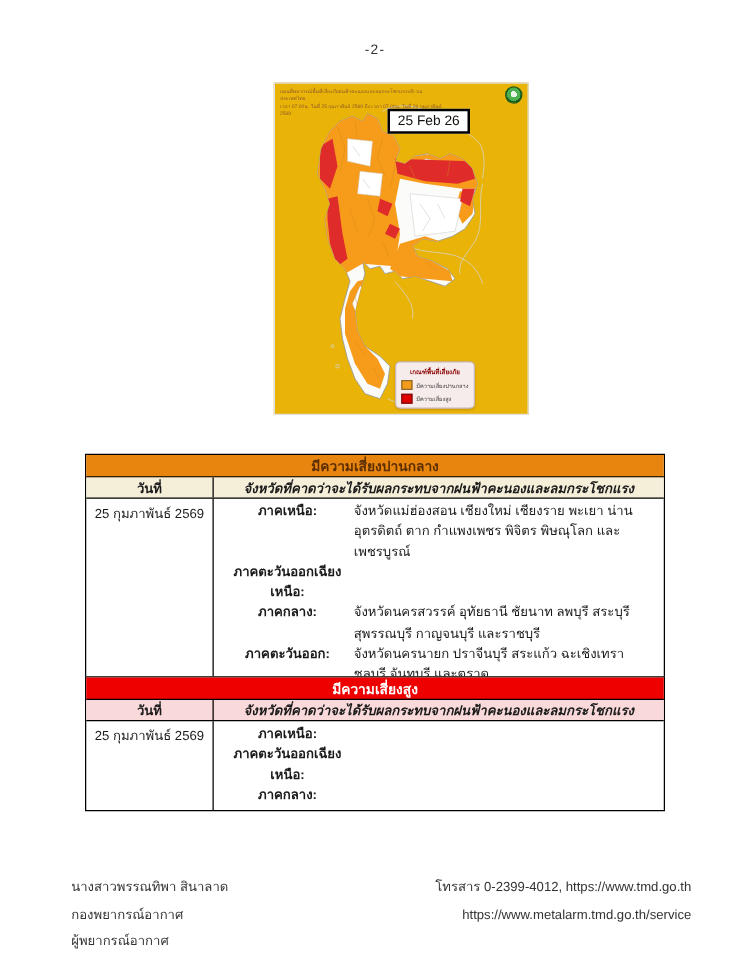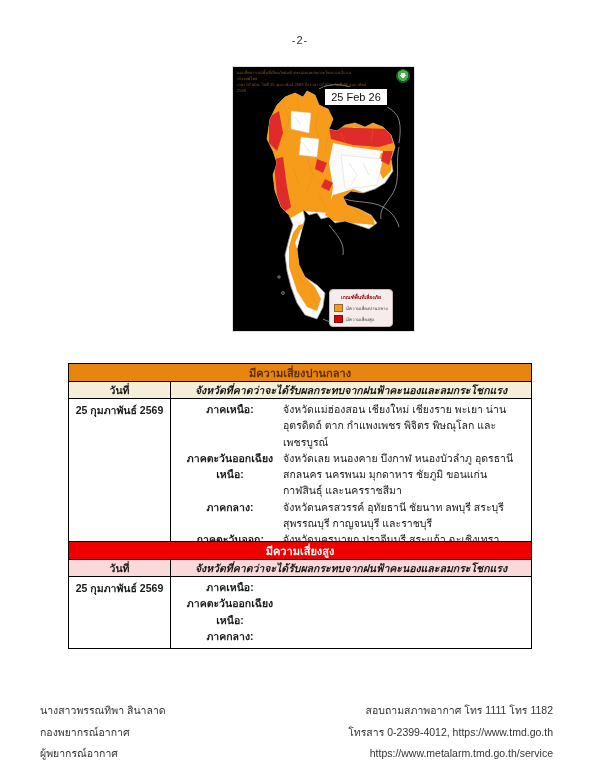--- a/index.html
+++ b/index.html
@@ -8,22 +8,22 @@
     font-family: "Liberation Sans", "DejaVu Sans", sans-serif;
     background:#ffffff; color:#1a1a1a; position:relative; overflow:hidden;
   }
   .page { position:absolute; inset:0; background:#fff; }
 
   
   .page-number { position:absolute; top:34px; left:0; width:100%; text-align:center;
     font-size:11px; color:#333; letter-spacing:1px; }
 
   
-  .map { position:absolute; left:232px; top:66px; width:183px; height:266px;
-    background:#000000; border:1px solid #e0e0e0; }
+  .map { position:absolute; left:219px; top:66px; width:204px; height:266px;
+    background:#eab308; border:1px solid #e0e0e0; }
   .map svg { position:absolute; left:0; top:0; }
   .map-title { position:absolute; left:4px; top:3px; width:130px;
     font-size:4px; line-height:1.5; color:#8a5a2a; }
   .map-logo { position:absolute; right:4px; top:2px; width:14px; height:14px;
     border-radius:50%; background:radial-gradient(circle at 50% 45%, #e8f5e9 0 28%, #4caf50 29% 60%, #1b5e20 61% 100%);
     border:1px solid #1b5e20; }
   .map-date { position:absolute; left:90px; top:20px; width:66px; height:20px;
     background:#fff; border:2px solid #000; display:flex; align-items:center; justify-content:center;
     font-size:11px; color:#111; }
   .map-legend { position:absolute; left:96px; top:222px; width:64px; height:38px;
@@ -44,28 +44,28 @@
     font-size:11px; font-weight:bold; border-bottom:1px solid #000; }
   .medium-table .rt-caption { background:#E8850F; color:#5c2e00; }
   .high-table .rt-caption { background:#EE0000; color:#ffffff; }
   .rt-header { display:flex; height:17px; border-bottom:1px solid #000; font-weight:bold; font-size:10.5px; }
   .medium-table .rt-header { background:#F5EFDA; }
   .high-table .rt-header { background:#F9D9D9; }
   .rt-header .hc-date { width:102px; border-right:1px solid #000; display:flex; align-items:center; justify-content:center; }
   .rt-header .hc-prov { flex:1; display:flex; align-items:center; justify-content:center;font-style:italic; }
   .rt-body { display:flex; font-size:10.5px; }
   .rt-date { width:102px; border-right:1px solid #000; padding:3px 4px 0 4px;
-    font-weight:bold; text-align:center; }
+    font-weight:normal; text-align:center; }
   .rt-content { flex:1; padding:2px 6px 4px 6px; }
   .rt-row { display:flex; align-items:flex-start; }
   .rt-region { width:106px; flex:0 0 auto; font-weight:bold; line-height:1.55;text-align:center; }
   .rt-provinces { flex:1; line-height:1.55; }
 
   
-  .footer { position:absolute; left:40px; right:47px; top:700px; display:flex;
+  .footer { position:absolute; left:57px; right:47px; top:700px; display:flex;
     justify-content:space-between; font-size:10.5px; color:#333; }
   .footer .f-left div, .footer .f-right div { line-height:21.5px; }
   .footer .f-right { text-align:right; }
 </style>
 </head>
 <body>
 
 <div class="page">
 
   <div class="page-number">-2-</div>
@@ -158,21 +158,20 @@
     </div>
     <div class="rt-body">
       <div class="rt-date">25 กุมภาพันธ์ 2569</div>
       <div class="rt-content">
         <div class="rt-row">
           <div class="rt-region">ภาคเหนือ:</div>
           <div class="rt-provinces">จังหวัดแม่ฮ่องสอน เชียงใหม่ เชียงราย พะเยา น่าน อุตรดิตถ์ ตาก กำแพงเพชร พิจิตร พิษณุโลก และเพชรบูรณ์</div>
         </div>
         <div class="rt-row">
           <div class="rt-region">ภาคตะวันออกเฉียงเหนือ:</div>
-          <div class="rt-provinces">จังหวัดเลย หนองคาย บึงกาฬ หนองบัวลำภู อุดรธานี สกลนคร นครพนม มุกดาหาร ชัยภูมิ ขอนแก่น กาฬสินธุ์ และนครราชสีมา</div>
         </div>
         <div class="rt-row">
           <div class="rt-region">ภาคกลาง:</div>
           <div class="rt-provinces">จังหวัดนครสวรรค์ อุทัยธานี ชัยนาท ลพบุรี สระบุรี สุพรรณบุรี กาญจนบุรี และราชบุรี</div>
         </div>
         <div class="rt-row">
           <div class="rt-region">ภาคตะวันออก:</div>
           <div class="rt-provinces">จังหวัดนครนายก ปราจีนบุรี สระแก้ว ฉะเชิงเทรา ชลบุรี จันทบุรี และตราด</div>
         </div>
       </div>
@@ -201,19 +200,18 @@
     </div>
   </div>
 
   <div class="footer">
     <div class="f-left">
       <div>นางสาวพรรณทิพา สินาลาด</div>
       <div>กองพยากรณ์อากาศ</div>
       <div>ผู้พยากรณ์อากาศ</div>
     </div>
     <div class="f-right">
-      <div>สอบถามสภาพอากาศ โทร 1111 โทร 1182</div>
       <div>โทรสาร 0-2399-4012, https://www.tmd.go.th</div>
       <div>https://www.metalarm.tmd.go.th/service</div>
     </div>
   </div>
 
 </div>
 
 </body></html>

